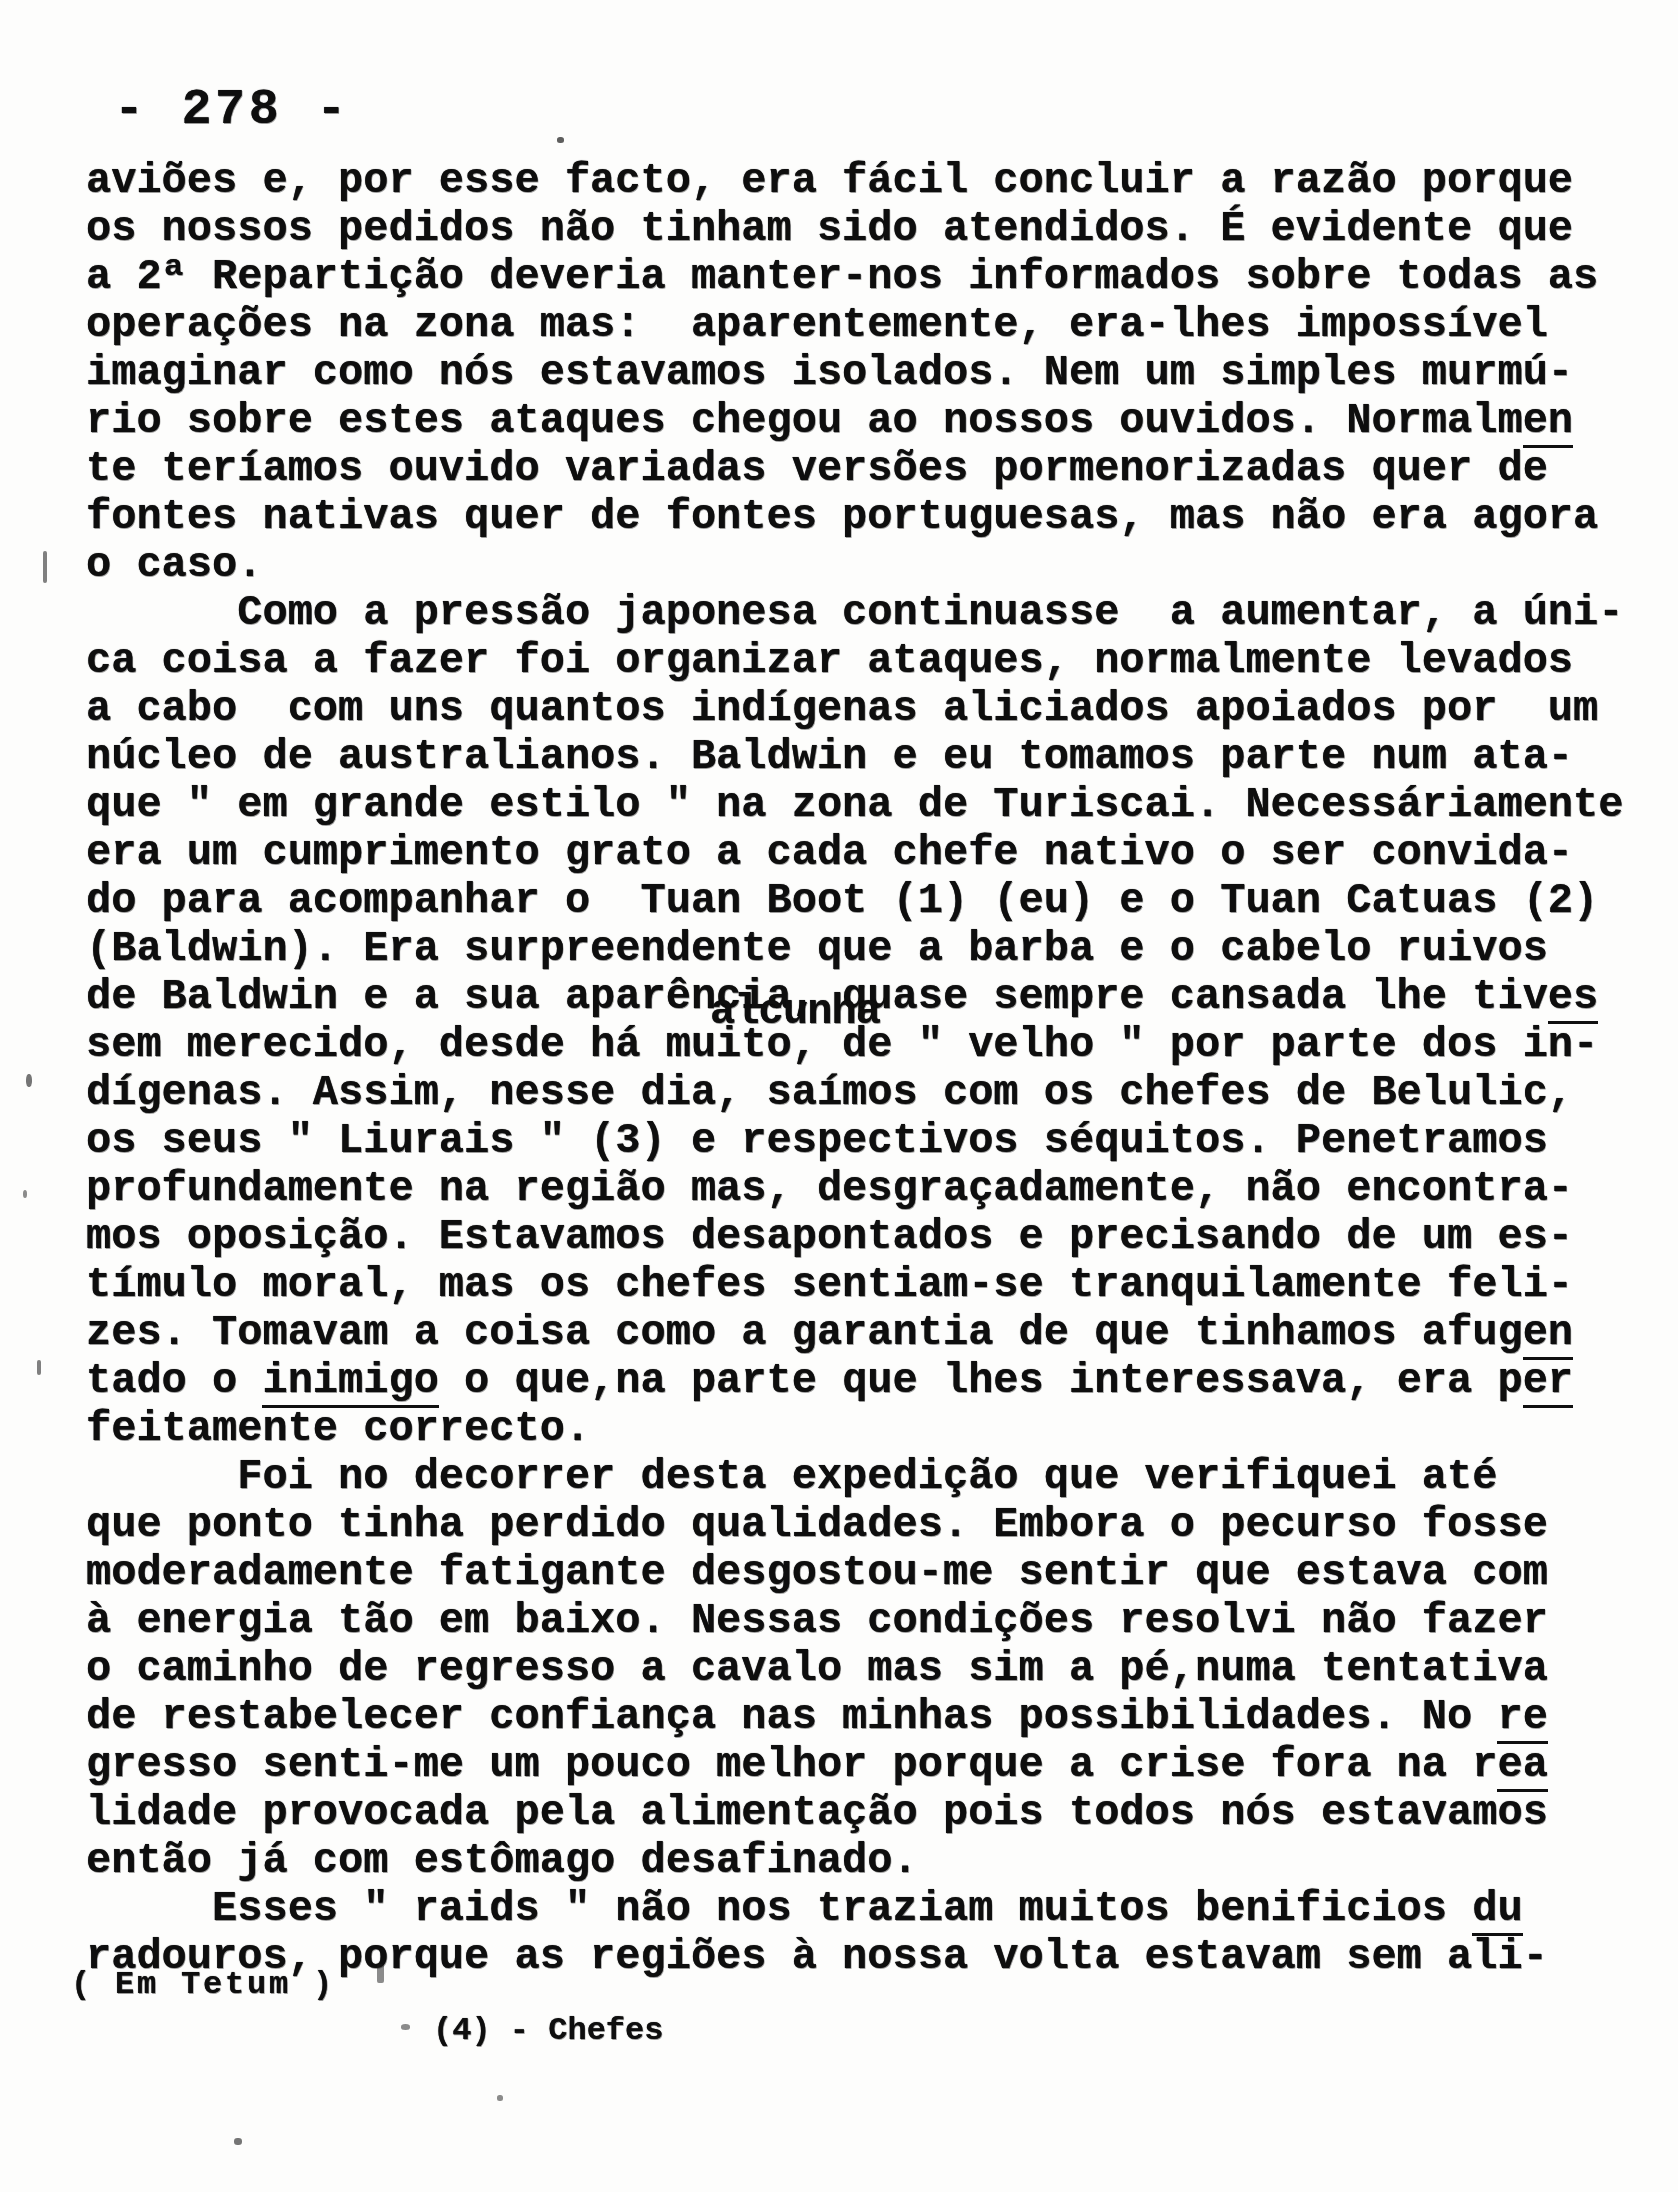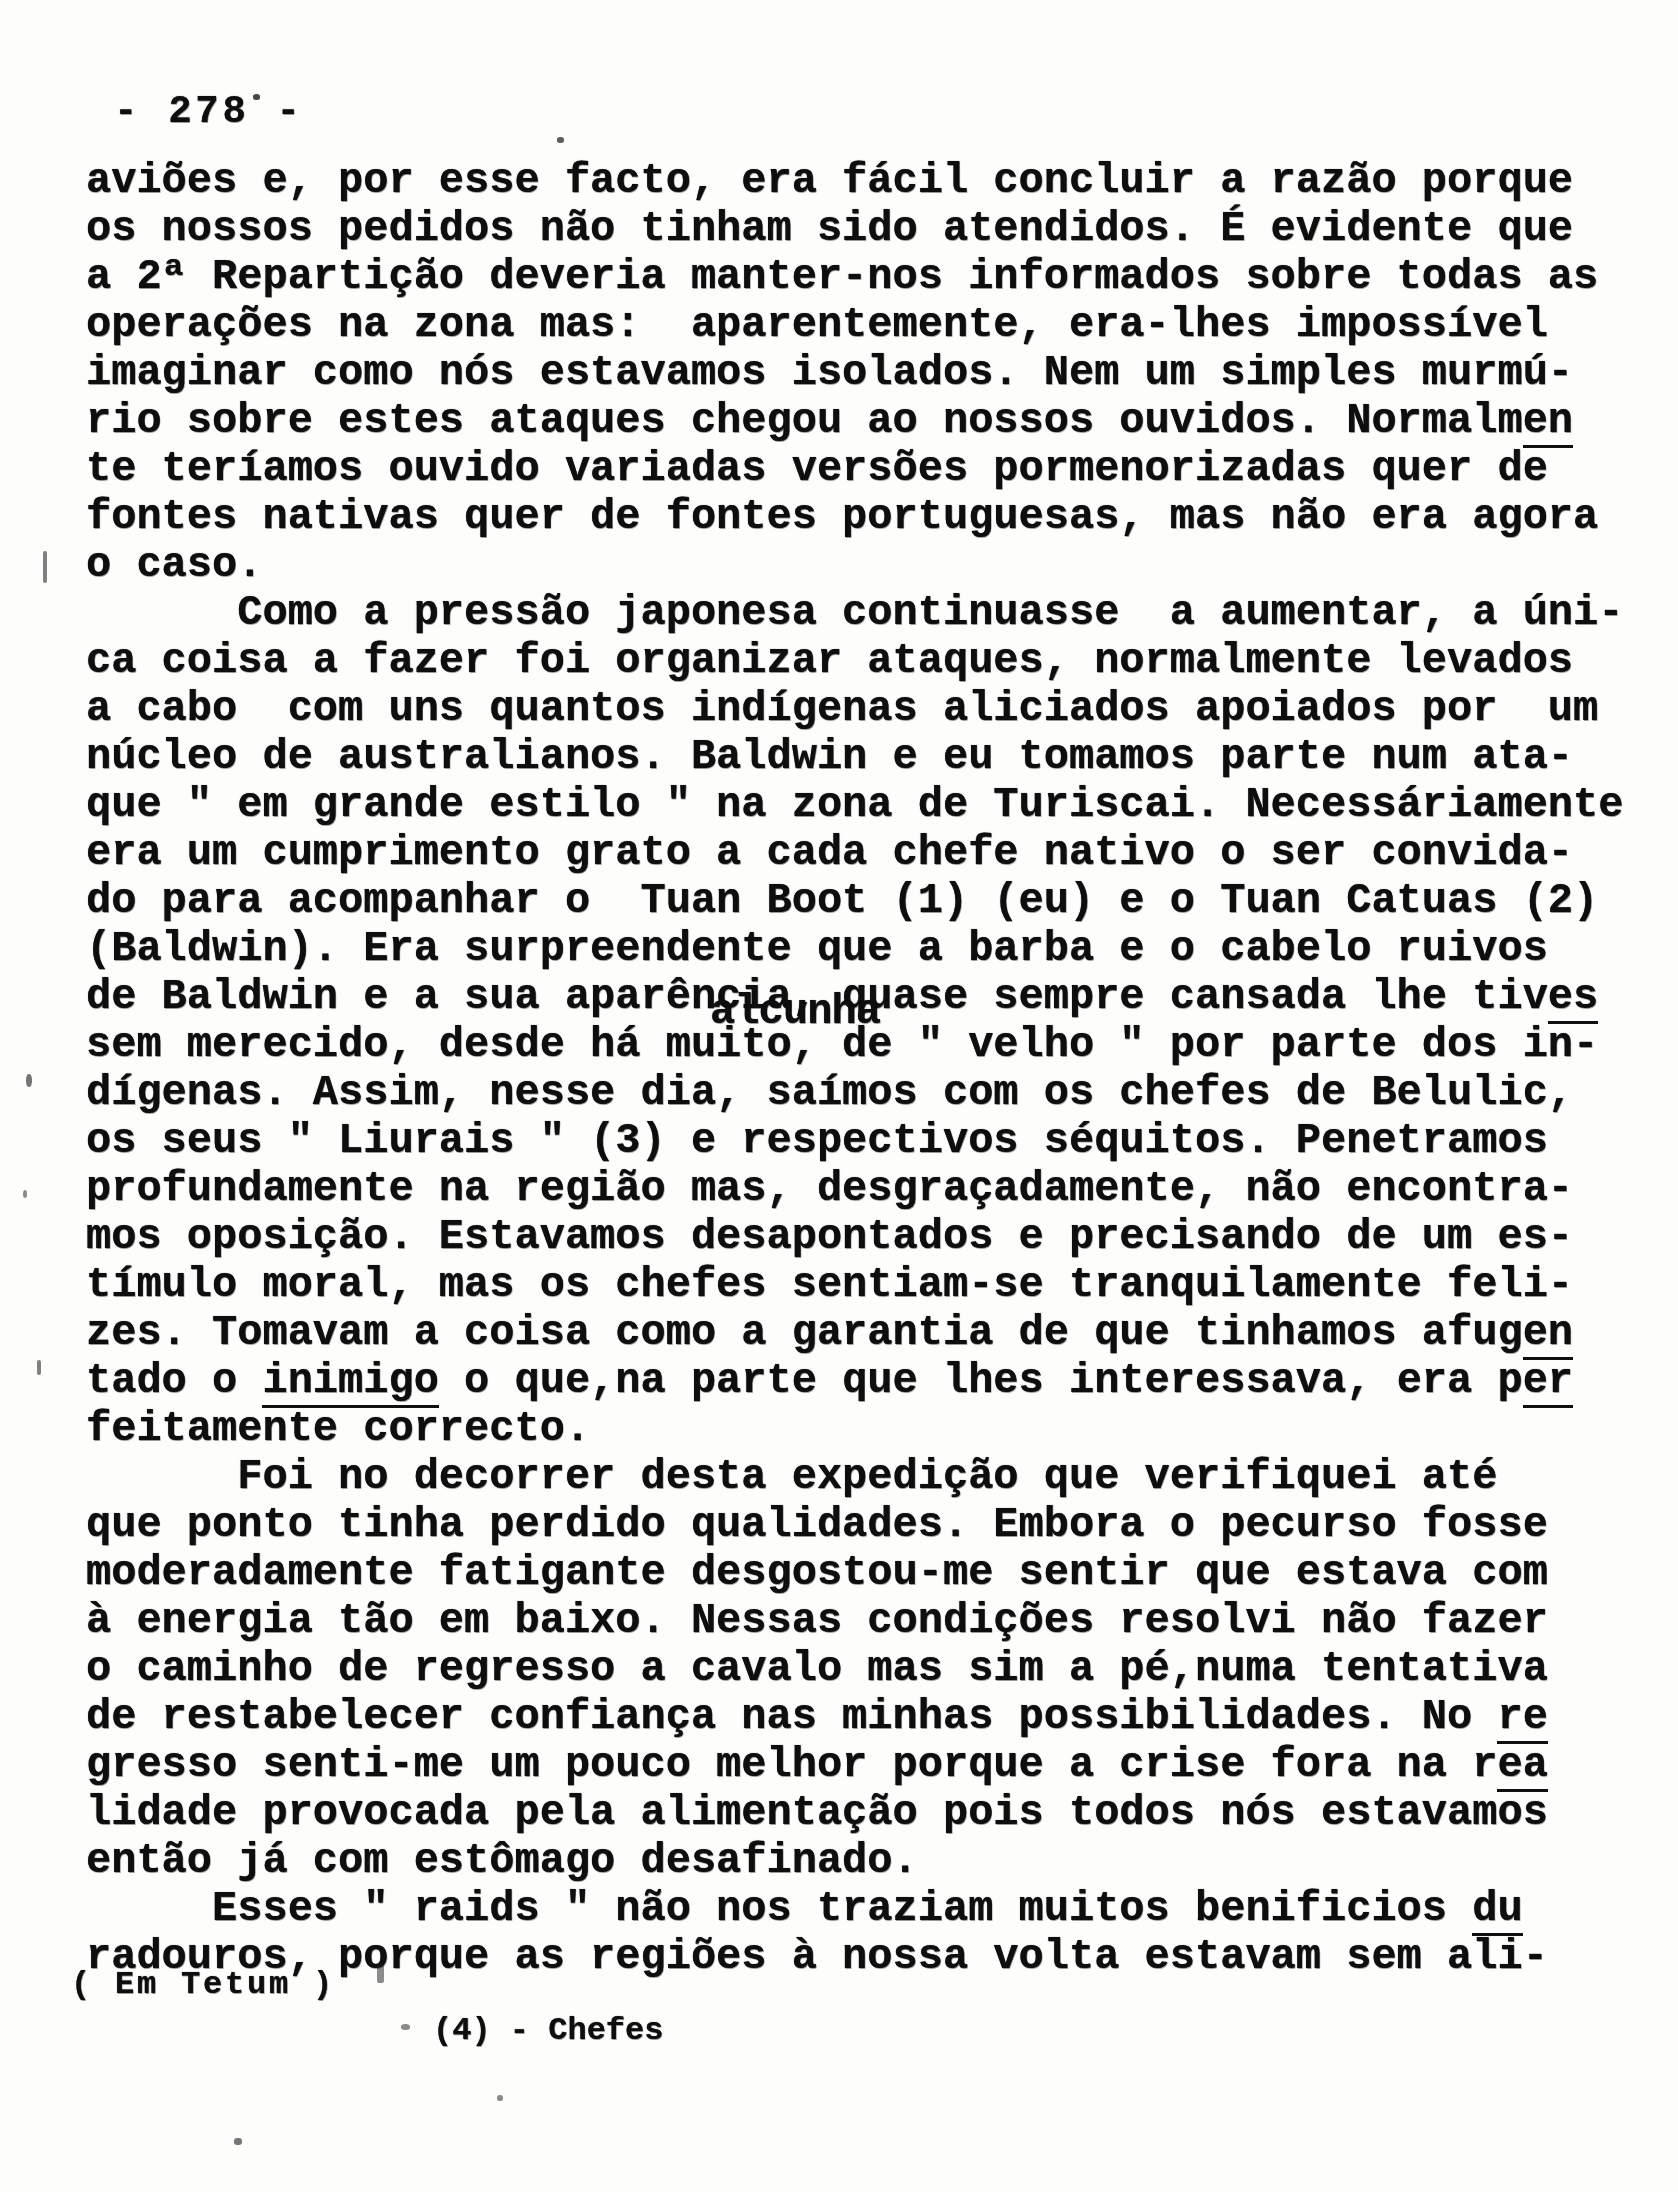--- a/index.html
+++ b/index.html
@@ -9,22 +9,22 @@
     background:#fdfdfc;
     overflow:hidden;
     font-family:"Liberation Mono", monospace;
     font-weight:700;
     color:#0e0e0e;
   }
   .ink{
     text-shadow: 0 0 0.9px rgba(0,0,0,.75), 0.7px 0.5px 0 rgba(0,0,0,.35);
   }
   .pageno{
-    position:absolute;left:114px;top:90px;
-    font-size:39px;letter-spacing:3.7px;white-space:pre;
+    position:absolute;left:114px;top:81px;
+    font-size:50px;letter-spacing:3.7px;white-space:pre;
   }
   .body-block{
     position:absolute;left:86px;top:157px;
     font-size:42px;line-height:48px;white-space:pre;
   }
   .line{height:48px;}
   .u{border-bottom:3.7px solid #101010;padding-bottom:0;}
   .insertion{
     position:absolute;left:710px;top:988px;
     font-size:42px;white-space:pre;letter-spacing:-0.9px;

